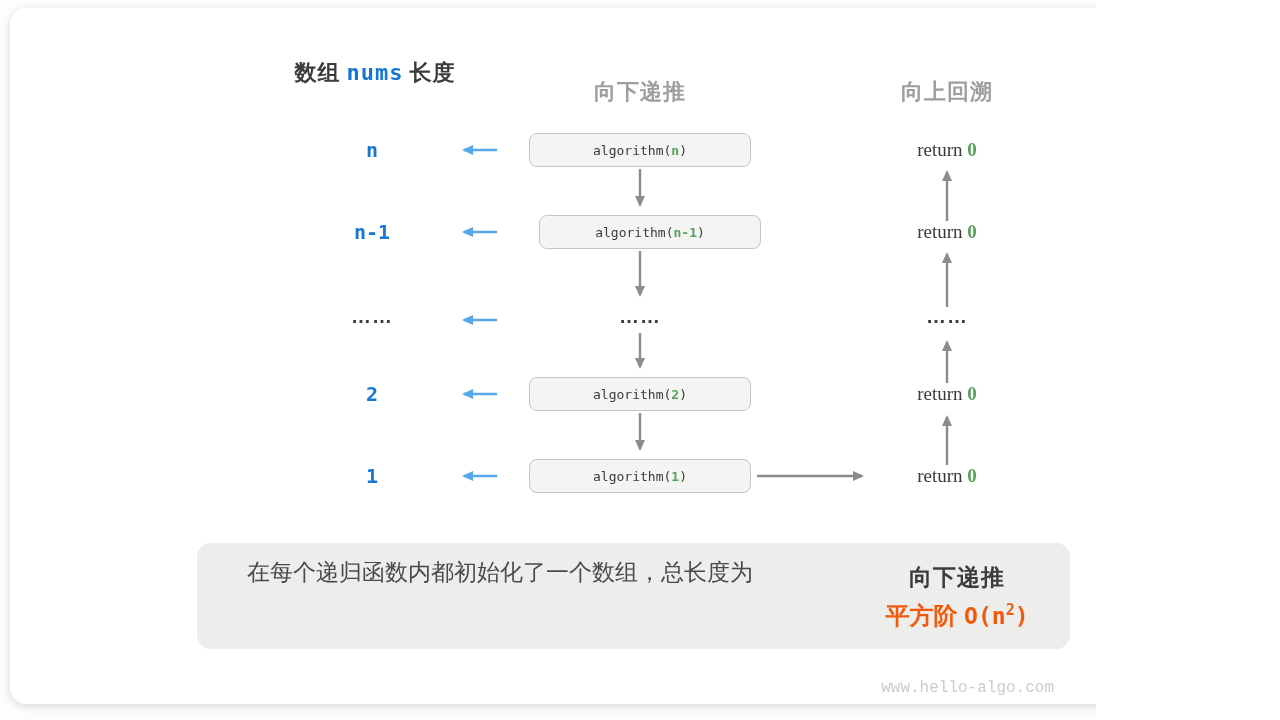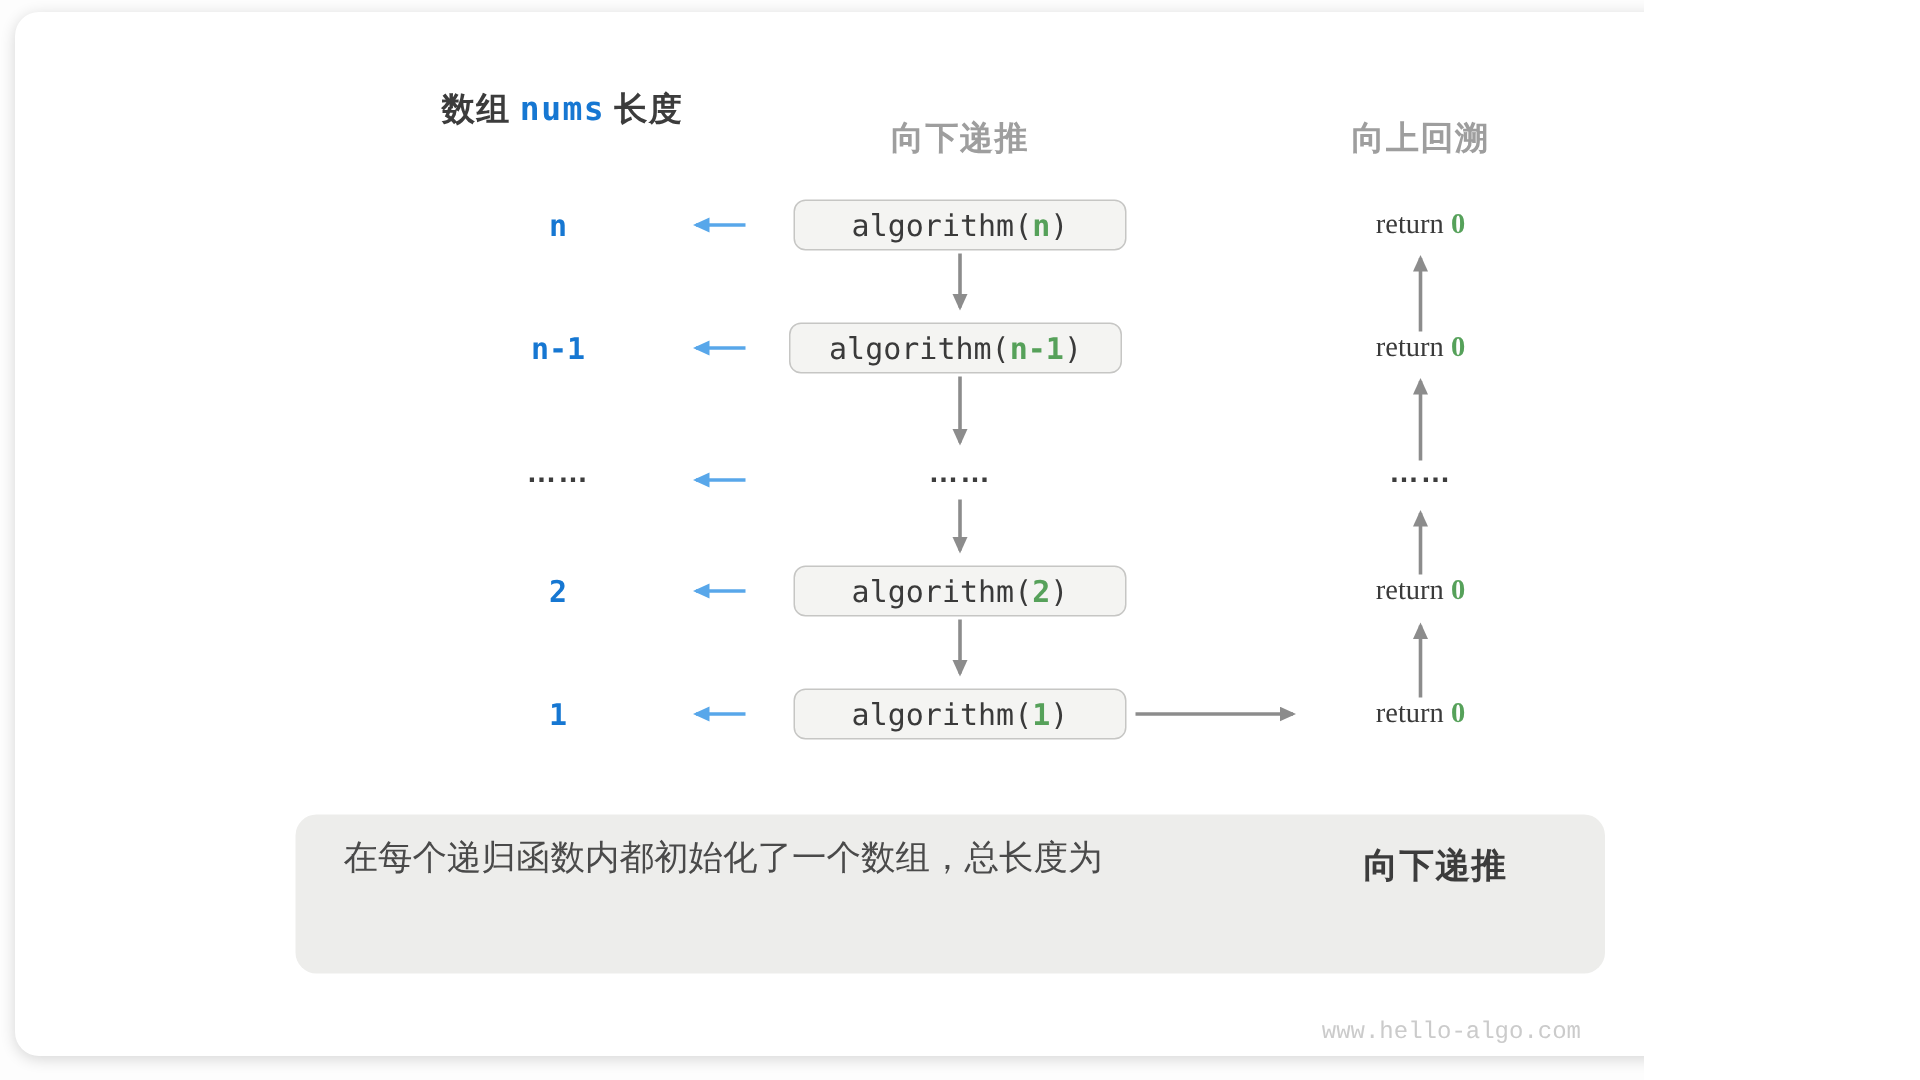--- a/index.html
+++ b/index.html
@@ -6,21 +6,21 @@
   .canvas{position:relative;width:1096px;height:720px;font-family:"Liberation Sans",sans-serif;overflow:hidden;background:#fdfdfd;}
   .card{position:absolute;left:10px;top:8px;width:1258px;height:696px;background:#ffffff;border-radius:16px;box-shadow:0 2px 10px rgba(0,0,0,0.16);}
   .abs{position:absolute;white-space:nowrap;}
   .center{position:absolute;transform:translate(-50%,-50%);white-space:nowrap;}
   .hdr-dark{font-size:22px;font-weight:bold;color:#3c3c3c;letter-spacing:1px;}
   .hdr-gray{font-size:22px;font-weight:bold;color:#9e9e9e;letter-spacing:1px;margin-top:19px;}
   .hdr-code{font-family:"DejaVu Sans Mono","Liberation Mono",monospace;color:#1677d2;font-weight:bold;padding:0 6px;}
   .lbl{font-family:"DejaVu Sans Mono","Liberation Mono",monospace;font-size:20px;font-weight:bold;color:#1677d2;}
   .dots{font-size:20px;font-weight:bold;color:#3c3c3c;letter-spacing:1px;}
   .fnbox{position:absolute;width:222px;height:34px;background:#f4f4f2;border:1.5px solid #c6c6c4;border-radius:8px;display:flex;align-items:center;justify-content:center;box-sizing:border-box;}
-  .code{font-family:"DejaVu Sans Mono","Liberation Mono",monospace;font-size:20px;color:#3a3a3a;}
+  .code{font-family:"DejaVu Sans Mono","Liberation Mono",monospace;font-size:13px;color:#3a3a3a;}
   .arg{color:#56a15a;font-weight:bold;}
   .ret{font-family:Liberation Serif, serif;font-size:19px;color:#3a3a3a;}
   .retval{color:#56a15a;font-weight:bold;}
   .trigger{font-size:19px;font-weight:bold;color:#9c9c9c;line-height:29px;}
   .panel{position:absolute;left:197px;top:543px;width:873px;height:106px;background:#ededeb;border-radius:14px;}
   .sum1{font-size:23px;color:#4a4a4a;font-weight:500;}
   .formula{font-family:"DejaVu Sans Mono","Liberation Mono",monospace;font-size:21px;font-weight:bold;letter-spacing:-0.5px;}
   .fp-b{color:#1677d2;}
   .fp-d{color:#4a4a4a;font-weight:600;}
   .res-title{font-size:23px;font-weight:bold;color:#3c3c3c;letter-spacing:1px;}
@@ -73,21 +73,21 @@
   <div class="center hdr-gray" style="left:640px;top:73px;">向下递推</div>
   <div class="center hdr-gray" style="left:947px;top:73px;">向上回溯</div>
 
   <div class="center lbl" style="left:372px;top:150px;">n</div>
   <div class="fnbox" style="left:529px;top:133px;">
     <span class="code"><span>algorithm(</span><span class="arg">n</span><span>)</span></span>
   </div>
   <div class="center ret" style="left:947px;top:150px;"><span>return </span><span class="retval">0</span></div>
 
   <div class="center lbl" style="left:372px;top:232px;">n-1</div>
-  <div class="fnbox" style="left:526px;top:215px;">
+  <div class="fnbox" style="left:539px;top:215px;">
     <span class="code"><span>algorithm(</span><span class="arg">n-1</span><span>)</span></span>
   </div>
   <div class="center ret" style="left:947px;top:232px;"><span>return </span><span class="retval">0</span></div>
 
   <div class="center dots" style="left:372px;top:316px;">……</div>
   <div class="center dots" style="left:640px;top:316px;">……</div>
   <div class="center dots" style="left:947px;top:316px;">……</div>
 
   <div class="center lbl" style="left:372px;top:394px;">2</div>
   <div class="fnbox" style="left:529px;top:377px;">
@@ -96,17 +96,20 @@
   <div class="center ret" style="left:947px;top:394px;"><span>return </span><span class="retval">0</span></div>
 
   <div class="center lbl" style="left:372px;top:476px;">1</div>
   <div class="fnbox" style="left:529px;top:459px;">
     <span class="code"><span>algorithm(</span><span class="arg">1</span><span>)</span></span>
   </div>
   <div class="center ret" style="left:947px;top:476px;"><span>return </span><span class="retval">0</span></div>
 
 
   <div class="panel"></div>
-  <div class="center sum1" style="left:482px;top:572px;">在每个递归函数内都初始化了一个数组，总长度为</div>
+  <div class="center sum1" style="left:500px;top:572px;">在每个递归函数内都初始化了一个数组，总长度为</div>
   <div class="center res-title" style="left:957px;top:577px;">向下递推</div>
+  <div class="center res-orange" style="left:957px;top:616px;">
+    <span>平方阶 </span><span class="big-o"><span>O(n</span><sup>2</sup><span>)</span></span>
+  </div>
 
   <div class="abs watermark" style="right:42px;top:679px;">www.hello-algo.com</div>
 </div>
 
 </body></html>

